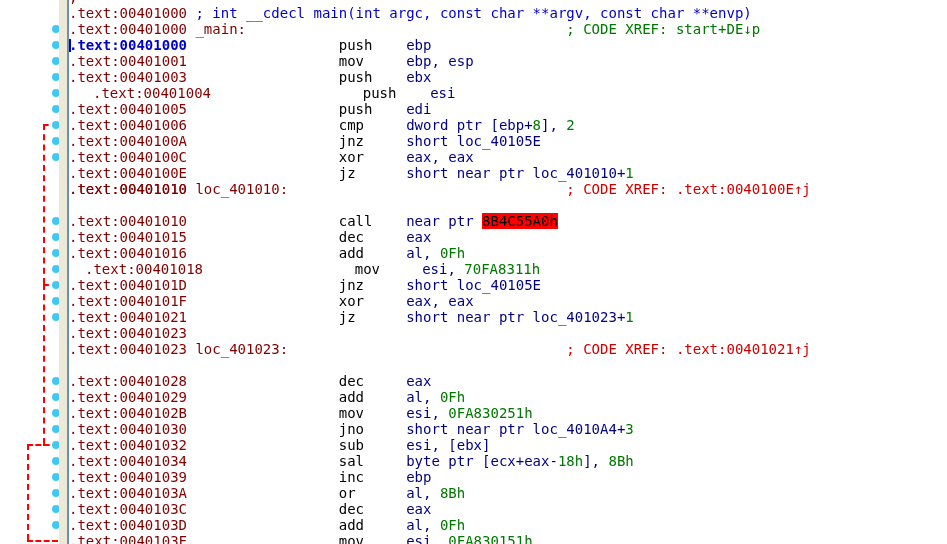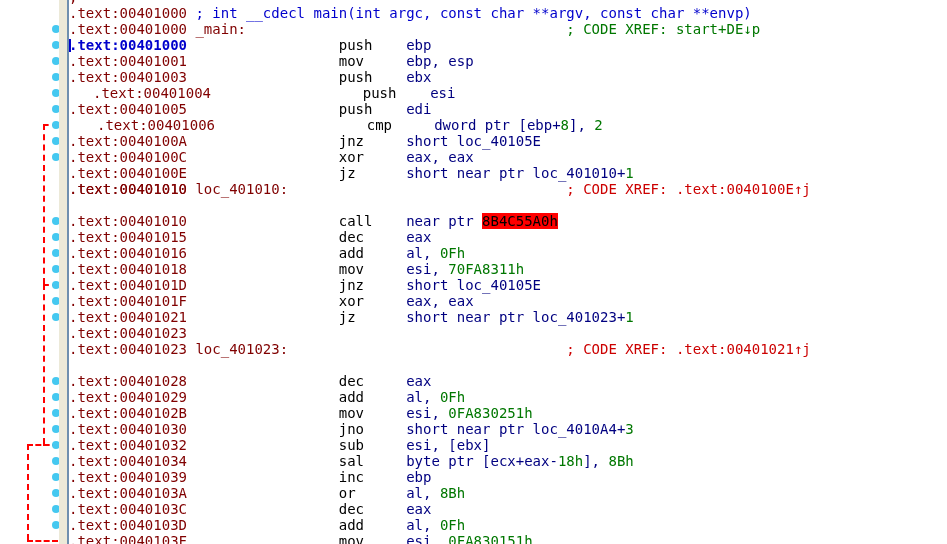--- a/index.html
+++ b/index.html
@@ -123,30 +123,30 @@
 
   <div class="code-area" id="code-area">
       <div class="code-line" style="top: -11px;"><span class="sep">;----------------------------------------------------------------------</span></div>
       <div class="code-line" style="top: 5px;"><span class="seg">.text:00401000</span><span class="cmt-decl"> ; int __cdecl main(int argc, const char **argv, const char **envp)</span></div>
       <div class="code-line" style="top: 21px;"><span class="seg">.text:00401000</span><span class="lbl"> _main:</span><span>                                      </span><span class="xref-g">; CODE XREF: start+DE↓p</span></div>
       <div class="code-line" style="top: 37px;"><span class="caret"></span><span class="seg-cur">.text:00401000</span><span>                  </span><span class="mnem">push    </span><span class="opnd">ebp</span></div>
       <div class="code-line" style="top: 53px;"><span class="seg">.text:00401001</span><span>                  </span><span class="mnem">mov     </span><span class="opnd">ebp, esp</span></div>
       <div class="code-line" style="top: 69px;"><span class="seg">.text:00401003</span><span>                  </span><span class="mnem">push    </span><span class="opnd">ebx</span></div>
       <div class="code-line" style="top: 85px; margin-left: 24px;"><span class="seg">.text:00401004</span><span>                  </span><span class="mnem">push    </span><span class="opnd">esi</span></div>
       <div class="code-line" style="top: 101px;"><span class="seg">.text:00401005</span><span>                  </span><span class="mnem">push    </span><span class="opnd">edi</span></div>
-      <div class="code-line" style="top: 117px; padding-left: 28px;"><span class="seg">.text:00401006</span><span>                  </span><span class="mnem">cmp     </span><span class="opnd">dword ptr [ebp+<span class="num">8</span>], <span class="num">2</span></span></div>
+      <div class="code-line" style="top: 117px;"><span class="seg">.text:00401006</span><span>                  </span><span class="mnem">cmp     </span><span class="opnd">dword ptr [ebp+<span class="num">8</span>], <span class="num">2</span></span></div>
       <div class="code-line" style="top: 133px;"><span class="seg">.text:0040100A</span><span>                  </span><span class="mnem">jnz     </span><span class="opnd">short loc_40105E</span></div>
       <div class="code-line" style="top: 149px;"><span class="seg">.text:0040100C</span><span>                  </span><span class="mnem">xor     </span><span class="opnd">eax, eax</span></div>
       <div class="code-line" style="top: 165px;"><span class="seg">.text:0040100E</span><span>                  </span><span class="mnem">jz      </span><span class="opnd">short near ptr loc_401010+<span class="num">1</span></span></div>
       <div class="code-line" style="top: 181px;"><span class="seg">.text:00401010</span></div>
       <div class="code-line" style="top: 181px;"><span class="seg">.text:00401010</span><span class="lbl"> loc_401010:</span><span>                                 </span><span class="xref-r">; CODE XREF: .text:0040100E↑j</span></div>
       <div class="code-line" style="top: 213px;"><span class="seg">.text:00401010</span><span>                  </span><span class="mnem">call    </span><span class="opnd">near ptr </span><span class="hl">8B4C55A0h</span></div>
       <div class="code-line" style="top: 229px;"><span class="seg">.text:00401015</span><span>                  </span><span class="mnem">dec     </span><span class="opnd">eax</span></div>
       <div class="code-line" style="top: 245px;"><span class="seg">.text:00401016</span><span>                  </span><span class="mnem">add     </span><span class="opnd">al, <span class="num">0Fh</span></span></div>
-      <div class="code-line" style="top: 261px;"><span class="seg">.text:00401018</span><span>                  </span><span class="mnem">mov     </span><span class="opnd">esi, <span class="num">70FA8311h</span></span></div>
+      <div class="code-line" style="top: 261px; padding-left: 16px;"><span class="seg">.text:00401018</span><span>                  </span><span class="mnem">mov     </span><span class="opnd">esi, <span class="num">70FA8311h</span></span></div>
       <div class="code-line" style="top: 277px;"><span class="seg">.text:0040101D</span><span>                  </span><span class="mnem">jnz     </span><span class="opnd">short loc_40105E</span></div>
       <div class="code-line" style="top: 293px;"><span class="seg">.text:0040101F</span><span>                  </span><span class="mnem">xor     </span><span class="opnd">eax, eax</span></div>
       <div class="code-line" style="top: 309px;"><span class="seg">.text:00401021</span><span>                  </span><span class="mnem">jz      </span><span class="opnd">short near ptr loc_401023+<span class="num">1</span></span></div>
       <div class="code-line" style="top: 325px;"><span class="seg">.text:00401023</span></div>
       <div class="code-line" style="top: 341px;"><span class="seg">.text:00401023</span><span class="lbl"> loc_401023:</span><span>                                 </span><span class="xref-r">; CODE XREF: .text:00401021↑j</span></div>
       <div class="code-line" style="top: 373px;"><span class="seg">.text:00401028</span><span>                  </span><span class="mnem">dec     </span><span class="opnd">eax</span></div>
       <div class="code-line" style="top: 389px;"><span class="seg">.text:00401029</span><span>                  </span><span class="mnem">add     </span><span class="opnd">al, <span class="num">0Fh</span></span></div>
       <div class="code-line" style="top: 405px;"><span class="seg">.text:0040102B</span><span>                  </span><span class="mnem">mov     </span><span class="opnd">esi, <span class="num">0FA830251h</span></span></div>
       <div class="code-line" style="top: 421px;"><span class="seg">.text:00401030</span><span>                  </span><span class="mnem">jno     </span><span class="opnd">short near ptr loc_4010A4+<span class="num">3</span></span></div>
       <div class="code-line" style="top: 437px;"><span class="seg">.text:00401032</span><span>                  </span><span class="mnem">sub     </span><span class="opnd">esi, [ebx]</span></div>

